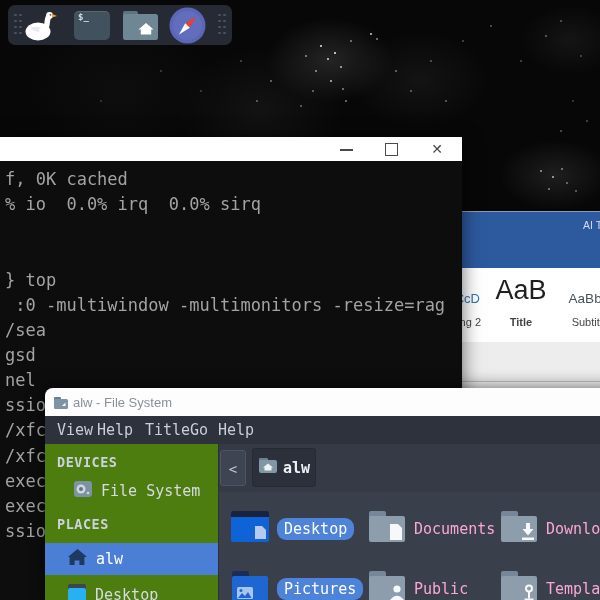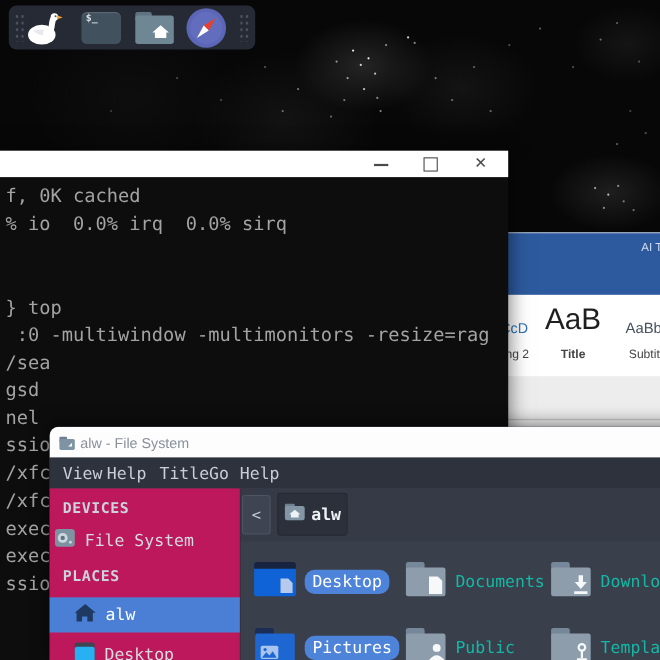--- a/index.html
+++ b/index.html
@@ -79,38 +79,38 @@
 
   
   #fm-win{left:45px;top:388px;width:575px;height:212px;z-index:30;border-top-left-radius:8px;
      overflow:hidden;box-shadow:0 -2px 16px rgba(0,0,0,.55);background:#3a3f4c;}
   #fm-titlebar{left:0;top:0;width:100%;height:28px;background:#fdfdfe;}
   #fm-title-icon{left:8px;top:7px;width:16px;height:14px;}
   #fm-title{left:28px;top:0;height:28px;line-height:29px;font-family:"Liberation Sans",sans-serif;
      font-size:13px;color:#8a909b;white-space:nowrap;}
   #fm-menubar{left:0;top:28px;width:100%;height:28px;background:#2e323c;}
   .fm-menu-item{top:0;height:28px;line-height:29px;font-size:15px;color:#c9ced8;white-space:nowrap;}
-  #fm-sidebar{left:0;top:56px;width:173px;bottom:0;background:#be185d;border-right:1px solid #2c313b;text-decoration:underline;}
+  #fm-sidebar{left:0;top:56px;width:173px;bottom:0;background:#4d7c0f;border-right:1px solid #2c313b;text-decoration:underline;}
   #fm-toolbar{left:174px;top:56px;right:0;height:48px;background:#353a46;border-bottom:1px solid #2e333d;}
   #fm-back{left:1px;top:6px;width:26px;height:36px;background:#3e4452;border:1px solid #4d5565;
      border-radius:3px;color:#c6ccd6;font-size:14px;line-height:36px;text-align:center;box-sizing:border-box;}
   #fm-pathbtn{left:33px;top:4px;width:64px;height:39px;background:#2b303a;border:1px solid #262a33;
      border-radius:3px;box-sizing:border-box;display:flex;align-items:center;justify-content:center;gap:5px;}
   #fm-pathbtn .plabel{color:#eef1f5;font-size:15px;font-weight:bold;}
   #fm-view{left:174px;top:104px;right:0;bottom:0;background:#3a3f4c;}
 
   .sb-header{left:12px;font-size:13.5px;font-weight:bold;color:#cdd3dd;letter-spacing:.5px;white-space:nowrap;}
-  .sb-row{left:0;width:173px;height:26px;display:flex;align-items:center;padding-left:4px;gap:8px;
+  .sb-row{left:0;width:173px;height:26px;display:flex;align-items:center;padding-left:28px;gap:8px;
      box-sizing:border-box;color:#d6dbe1;font-size:15px;white-space:nowrap;}
   #sb-home{top:99px;height:32px;background:#4b7fd5;color:#ffffff;padding-left:22px;}
   #sb-desktop{top:135px;height:32px;padding-left:22px;}
   #sb-fs{top:34px;}
 
   .fitem{position:absolute;display:flex;align-items:center;gap:6px;width:160px;}
-  .fitem .flabel{font-size:15px;color:#14b8a6;white-space:nowrap;}
+  .fitem .flabel{font-size:15px;color:#f9a8d4;white-space:nowrap;}
   .fitem.selected .flabel{background:#4d84da;color:#ffffff;padding:2px 7px;border-radius:9px;}
 </style>
 </head>
 <body>
 
 <div id="wallpaper" class="abs"></div>
 <div id="speckles" class="abs"></div>
 
 <div id="dock" class="abs">
   <div id="dock-handle-left" class="abs dock-handle"></div>

